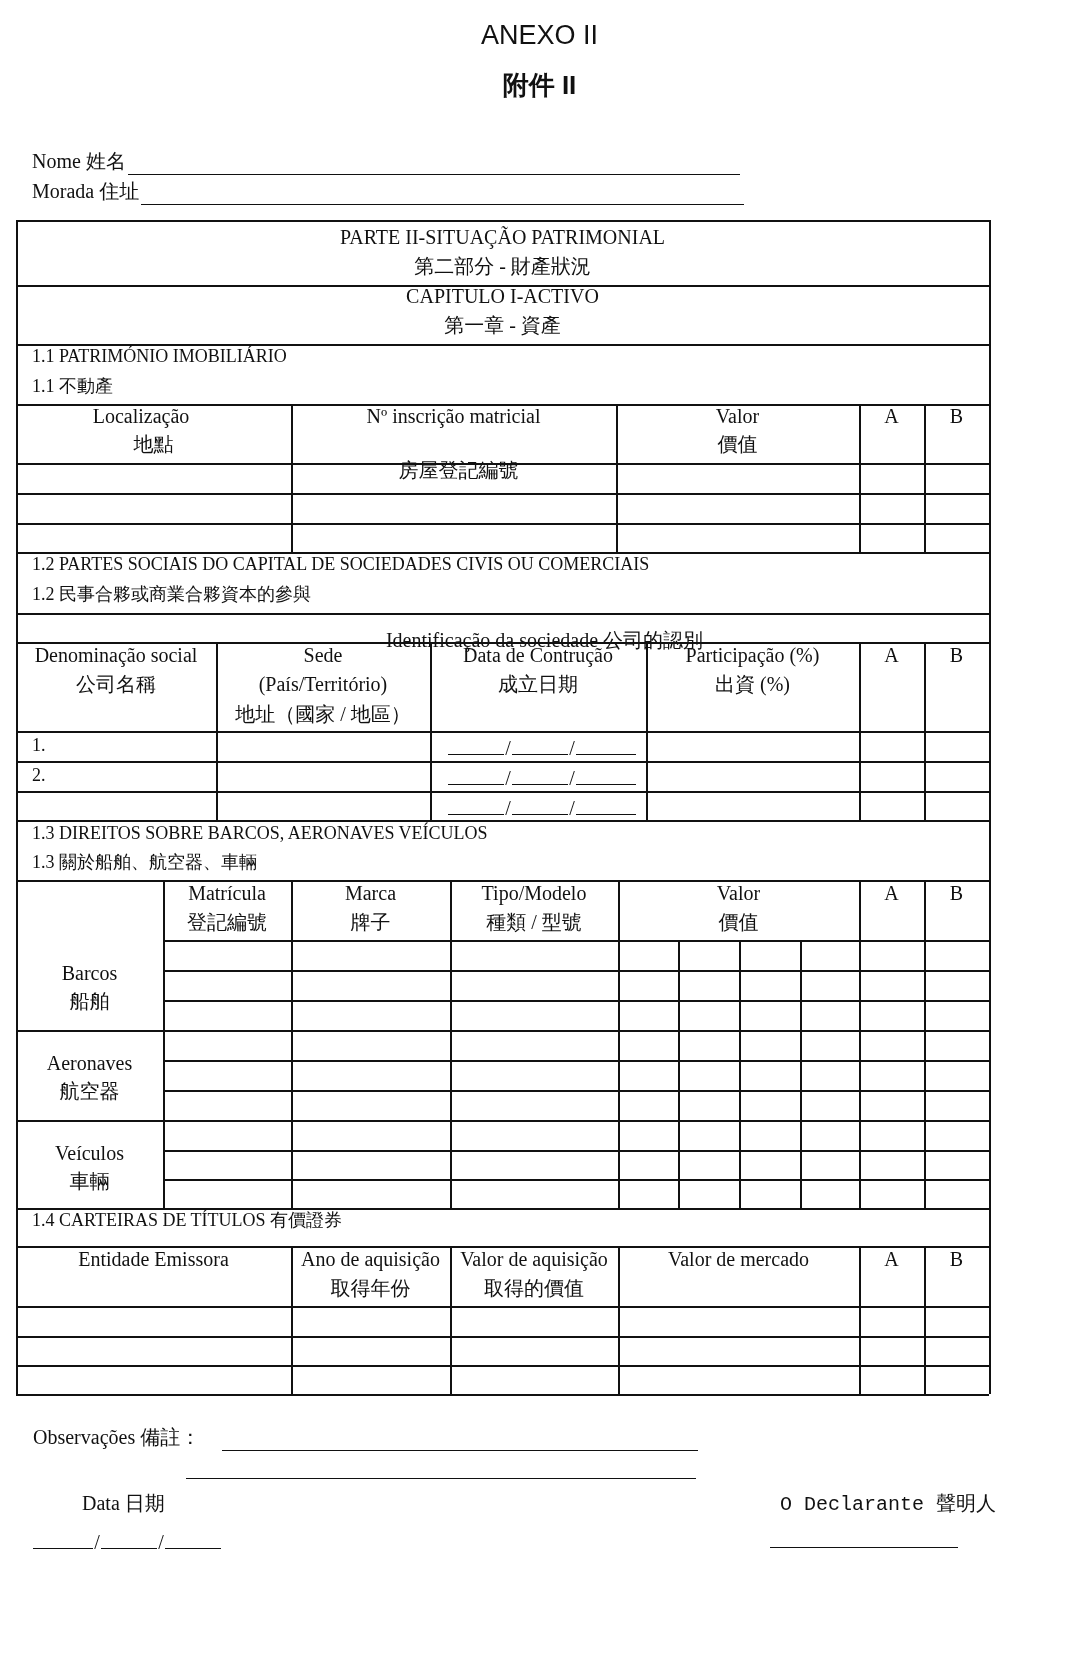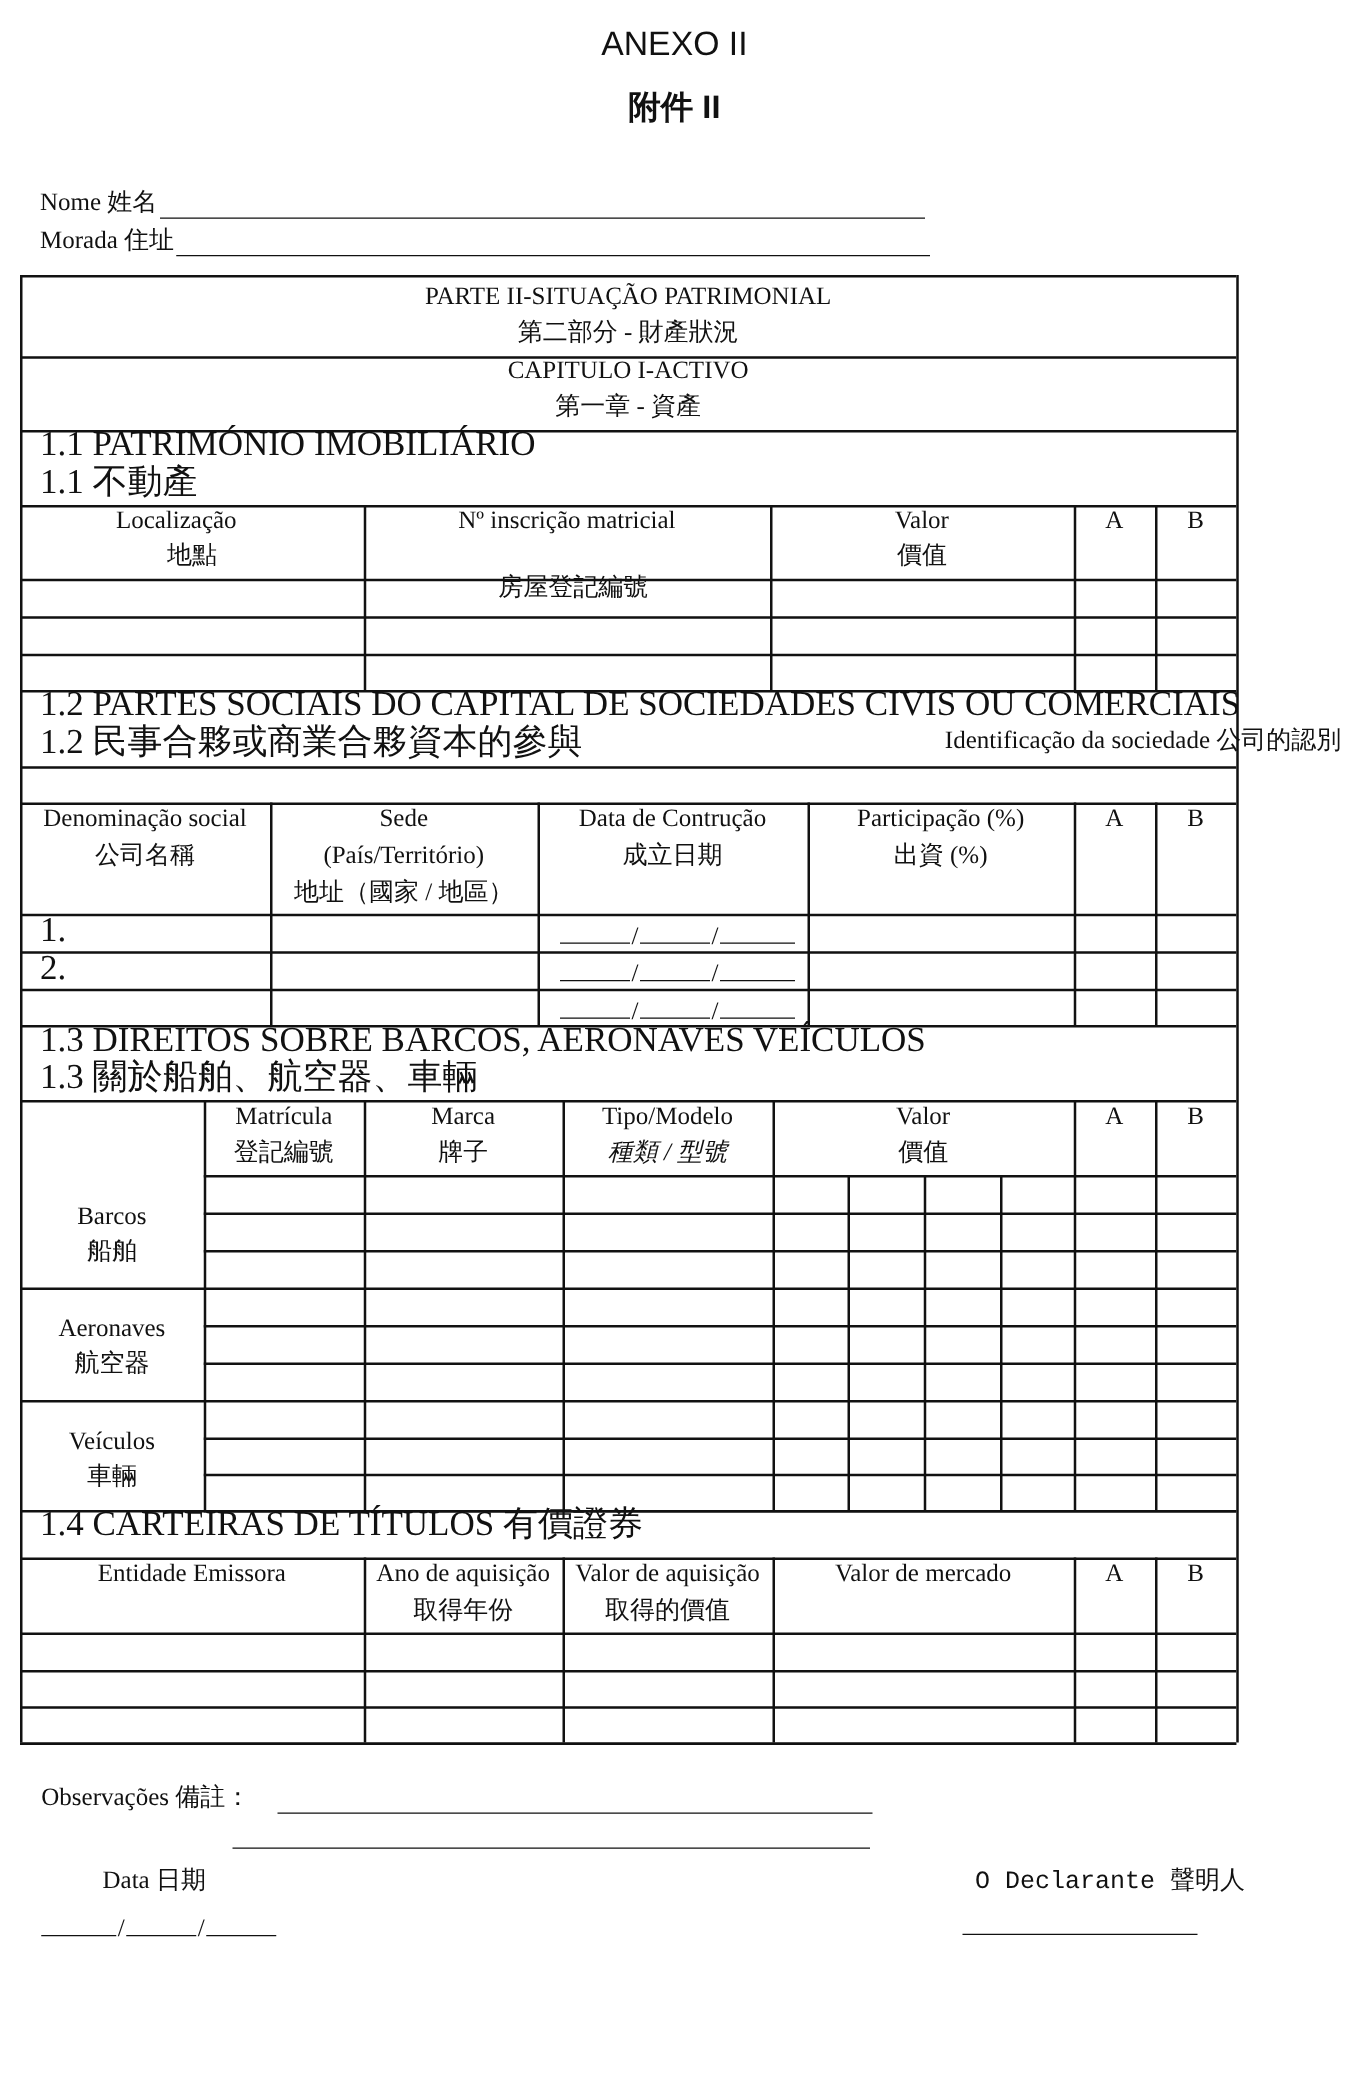--- a/index.html
+++ b/index.html
@@ -6,21 +6,21 @@
   body { width: 1079px; height: 1675px; position: relative; overflow: hidden; color: #111; font-family: "Liberation Serif", "DejaVu Serif", serif; }
   .abs { position: absolute; }
   .title { font-family: "Liberation Sans", "DejaVu Sans", sans-serif; font-size: 27px; text-align: center; width: 1079px; left: 0; letter-spacing: 0px; }
   .title-pt { top: 20px; }
   .title-zh { top: 68px; font-weight: bold; font-size: 26px; }
   .field-line { font-size: 20px; left: 32px; display: flex; align-items: flex-end; }
   .field-line .rule { border-bottom: 1.5px solid #111; height: 18px; margin-left: 2px; }
   .line-h { position: absolute; height: 0; border-top: 2px solid #111; }
   .line-v { position: absolute; width: 0; border-left: 2px solid #111; }
   .cell-text { position: absolute; font-size: 20px; text-align: center; line-height: 30px; white-space: nowrap; }
-  .left-text { position: absolute; font-size: 28px; line-height: 30px; white-space: nowrap; }
+  .left-text { position: absolute; font-size: 18px; line-height: 30px; white-space: nowrap; }
   .date-blank { position: absolute; font-size: 20px; }
   .date-seg { display: inline-block; border-bottom: 1.5px solid #111; width: 56px; height: 20px; }
   .date-slash { display: inline-block; width: 8px; text-align: center; }
 
   .footer-text { position: absolute; font-size: 20px; white-space: nowrap; }
   .footer-rule { position: absolute; height: 0; border-top: 1.5px solid #111; }
 </style>
 </head>
 <body>
 
@@ -77,21 +77,21 @@
     <div class="abs" style="left: 861px; top: 495px; width: 63px; height: 28px;"></div>
     <div class="abs" style="left: 926px; top: 495px; width: 63px; height: 28px;"></div>
     <div class="abs" style="left: 18px; top: 525px; width: 273px; height: 27px;"></div>
     <div class="abs" style="left: 293px; top: 525px; width: 323px; height: 27px;"></div>
     <div class="abs" style="left: 618px; top: 525px; width: 241px; height: 27px;"></div>
     <div class="abs" style="left: 861px; top: 525px; width: 63px; height: 27px;"></div>
     <div class="abs" style="left: 926px; top: 525px; width: 63px; height: 27px;"></div>
     <div class="left-text" style="left: 32px; top: 549px;">1.2  PARTES SOCIAIS DO CAPITAL DE SOCIEDADES CIVIS OU COMERCIAIS</div>
     <div class="left-text" style="left: 32px; top: 579px;">1.2 民事合夥或商業合夥資本的參與</div>
     <div class="line-h" style="left: 16px; top: 613px; width: 973px;"></div>
-    <div class="cell-text" style="left: 16px; top: 577px; width: 1057px; text-align: right;">Identificação da sociedade 公司的認別</div>
+    <div class="cell-text" style="left: 16px; top: 625px; width: 1057px;">Identificação da sociedade 公司的認別</div>
     <div class="line-h" style="left: 16px; top: 642px; width: 973px;"></div>
     <div class="line-v" style="left: 216px; top: 642px; height: 178px;"></div>
     <div class="line-v" style="left: 430px; top: 642px; height: 178px;"></div>
     <div class="line-v" style="left: 646px; top: 642px; height: 178px;"></div>
     <div class="line-v" style="left: 859px; top: 642px; height: 178px;"></div>
     <div class="line-v" style="left: 924px; top: 642px; height: 178px;"></div>
     <div class="cell-text" style="left: 16px; top: 640px; width: 200px;">Denominação social</div>
     <div class="cell-text" style="left: 16px; top: 669px; width: 200px;">公司名稱</div>
     <div class="cell-text" style="left: 216px; top: 640px; width: 214px;">Sede</div>
     <div class="cell-text" style="left: 216px; top: 669px; width: 214px;">(País/Território)</div>
@@ -136,21 +136,21 @@
     <div class="line-v" style="left: 859px; top: 880px; height: 328px;"></div>
     <div class="line-v" style="left: 924px; top: 880px; height: 328px;"></div>
     <div class="line-v" style="left: 678px; top: 940px; height: 268px;"></div>
     <div class="line-v" style="left: 739px; top: 940px; height: 268px;"></div>
     <div class="line-v" style="left: 800px; top: 940px; height: 268px;"></div>
     <div class="cell-text" style="left: 163px; top: 878px; width: 128px;">Matrícula</div>
     <div class="cell-text" style="left: 163px; top: 907px; width: 128px;">登記編號</div>
     <div class="cell-text" style="left: 291px; top: 878px; width: 159px;">Marca</div>
     <div class="cell-text" style="left: 291px; top: 907px; width: 159px;">牌子</div>
     <div class="cell-text" style="left: 450px; top: 878px; width: 168px;">Tipo/Modelo</div>
-    <div class="cell-text" style="left: 450px; top: 907px; width: 168px; font-style: italic;">種類 / 型號</div>
+    <div class="cell-text" style="left: 450px; top: 907px; width: 168px;">種類 / 型號</div>
     <div class="cell-text" style="left: 618px; top: 878px; width: 241px;">Valor</div>
     <div class="cell-text" style="left: 618px; top: 907px; width: 241px;">價值</div>
     <div class="cell-text" style="left: 859px; top: 878px; width: 65px;">A</div>
     <div class="cell-text" style="left: 924px; top: 878px; width: 65px;">B</div>
     <div class="line-h" style="left: 163px; top: 940px; width: 826px;"></div>
     <div class="line-h" style="left: 163px; top: 970px; width: 826px;"></div>
     <div class="line-h" style="left: 163px; top: 1000px; width: 826px;"></div>
     <div class="line-h" style="left: 16px; top: 1030px; width: 973px;"></div>
     <div class="line-h" style="left: 163px; top: 1060px; width: 826px;"></div>
     <div class="line-h" style="left: 163px; top: 1090px; width: 826px;"></div>

